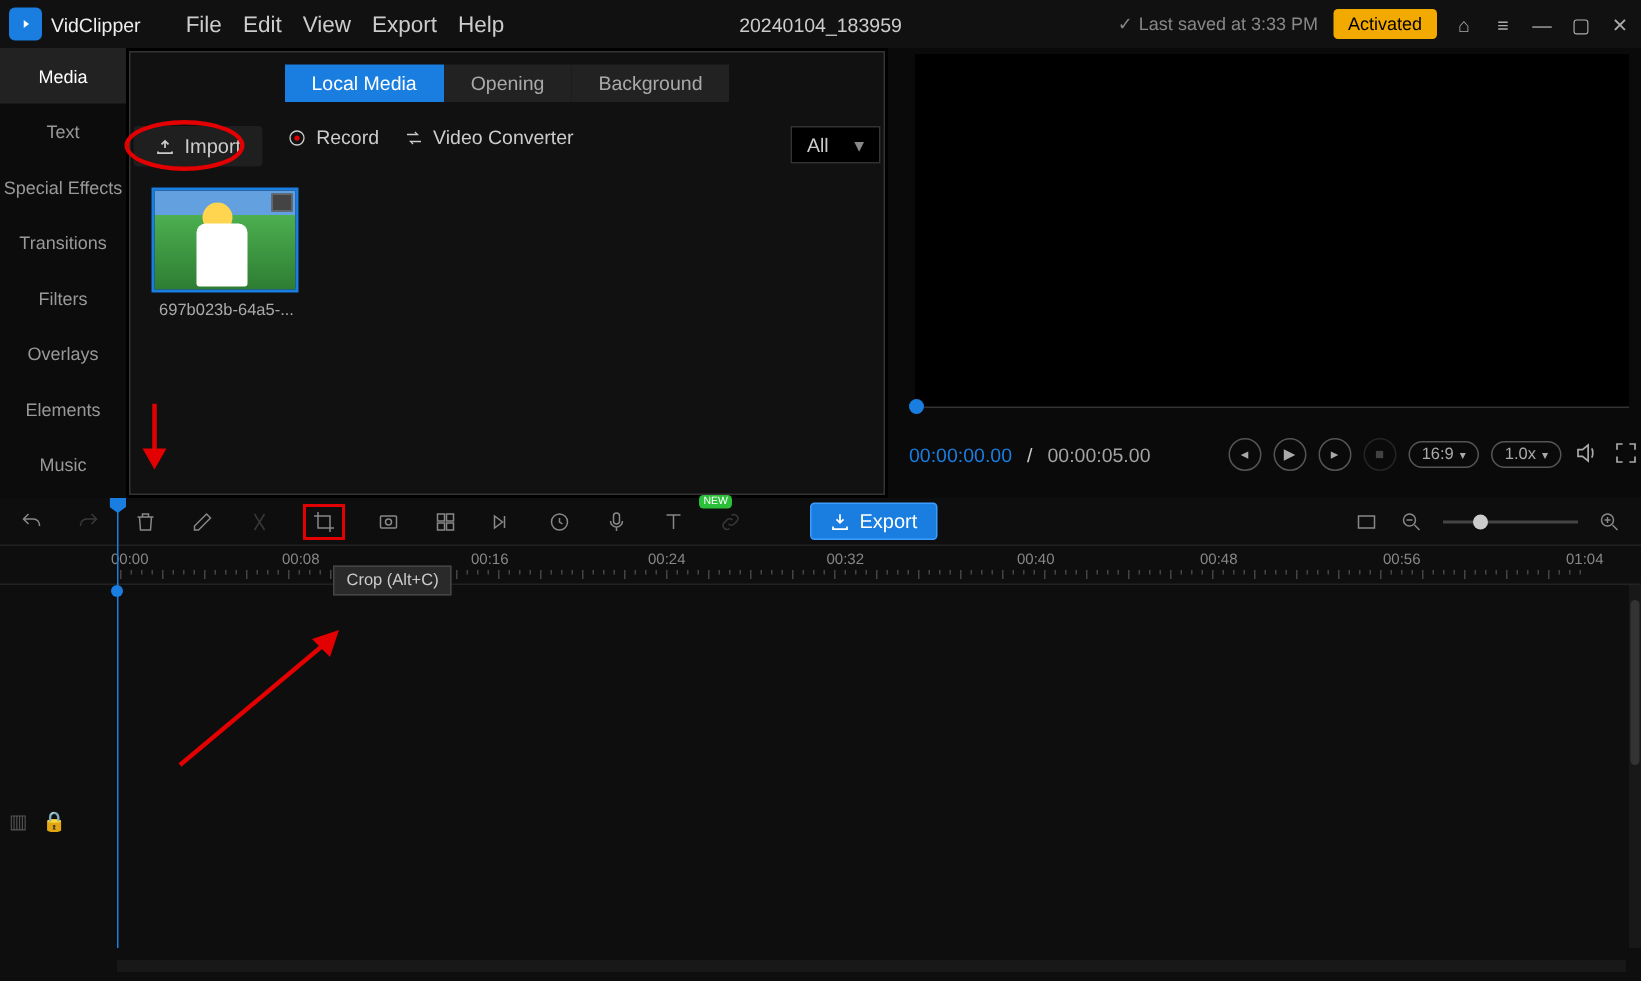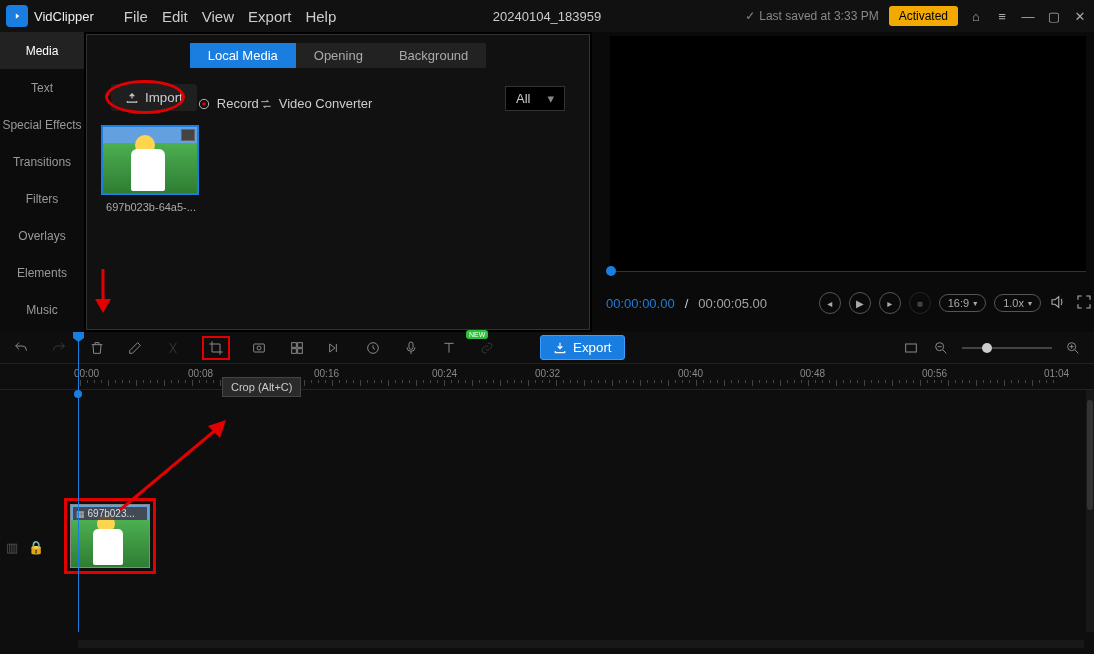--- a/index.html
+++ b/index.html
@@ -21,21 +21,21 @@
 
 .main { display: flex; height: 300px; }
 .sidebar { width: 84px; background: #0c0c0c; display: flex; flex-direction: column; }
 .sidebar-item { height: 37px; display: flex; align-items: center; justify-content: center; color: #999; font-size: 12px; cursor: pointer; }
 .sidebar-item.active { background: #222; color: #fff; }
 
 .media-panel { flex: 1; max-width: 535px; background: #111; border: 1px solid #333; margin: 2px; display: flex; flex-direction: column; position: relative; }
 .media-tabs { display: flex; justify-content: center; gap: 0; padding: 8px 0; }
 .media-tab { padding: 5px 18px; color: #aaa; font-size: 13px; cursor: pointer; background: #222; }
 .media-tab.active { background: #1a7de0; color: #fff; }
-.media-toolbar { display: flex; align-items: flex-end; padding: 8px 24px; }
+.media-toolbar { display: flex; align-items: flex-start; padding: 8px 2px; gap: 16px; }
 .import-wrap { position: relative; display: inline-block; }
 .import-btn { background: #1f1f1f; border: none; padding: 6px 14px; color: #ccc; display: flex; align-items: center; gap: 6px; border-radius: 3px; cursor: pointer; position: relative; z-index: 1; }
 .red-circle { position: absolute; left: -6px; top: -4px; width: 80px; height: 34px; border: 3px solid #e30000; border-radius: 50%; pointer-events: none; z-index: 2; }
 .tool-btn { display: flex; align-items: center; gap: 6px; color: #ccc; cursor: pointer; }
 .tool-btn svg { width: 14px; height: 14px; }
 .all-dropdown { margin-left: auto; background: #000; border: 1px solid #333; padding: 4px 10px; width: 60px; display: flex; align-items: center; justify-content: space-between; cursor: pointer; }
 .all-dropdown::after { content: '▾'; color: #888; }
 
 .media-grid { padding: 6px 14px; position: relative; }
 .media-item { display: inline-block; text-align: center; }
@@ -318,21 +318,21 @@
         </span>
     </div>
   </div>
   <div class="tooltip">Crop (Alt+C)</div>
 
   <div class="ruler">
     <span class="ruler-label" style="left:74px">00:00</span>
     <span class="ruler-label" style="left:188px">00:08</span>
     <span class="ruler-label" style="left:314px">00:16</span>
     <span class="ruler-label" style="left:432px">00:24</span>
-    <span class="ruler-label" style="left:535px">00:32</span>
+    <span class="ruler-label" style="left:551px">00:32</span>
     <span class="ruler-label" style="left:678px">00:40</span>
     <span class="ruler-label" style="left:800px">00:48</span>
     <span class="ruler-label" style="left:922px">00:56</span>
     <span class="ruler-label" style="left:1044px">01:04</span>
   <span class="ruler-tick" style="left: 80px; height: 6px;"></span>
       <span class="ruler-tick" style="left: 87px; height: 3px;"></span>
       <span class="ruler-tick" style="left: 94px; height: 3px;"></span>
       <span class="ruler-tick" style="left: 101px; height: 3px;"></span>
       <span class="ruler-tick" style="left: 108px; height: 6px;"></span>
       <span class="ruler-tick" style="left: 115px; height: 3px;"></span>
@@ -472,27 +472,20 @@
       <span class="ruler-tick" style="left: 1053px; height: 3px;"></span>
     </div>
   <div class="playhead"></div>
   <div class="playhead-dot"></div>
 
   <div class="track-region">
     <div class="track-controls">
       <span>▥</span>
       <span>🔒</span>
     </div>
-    <div class="clip-wrap">
-      <div class="clip">
-        <div class="clip-head"></div>
-          <div class="clip-body"></div>
-        <div class="clip-label">697b023...</div>
-      </div>
-    </div>
     <svg class="diag-arrow" viewBox="0 0 140 100">
       <line x1="30" y1="90" x2="128" y2="8" stroke="#e30000" stroke-width="3"></line>
       <path d="M118 6 L136 0 L130 18 Z" fill="#e30000"></path>
     </svg>
   </div>
   <div class="vscroll">
       <div class="vscroll-thumb"></div>
     </div>
   <div class="hscroll"></div>
 </div>

